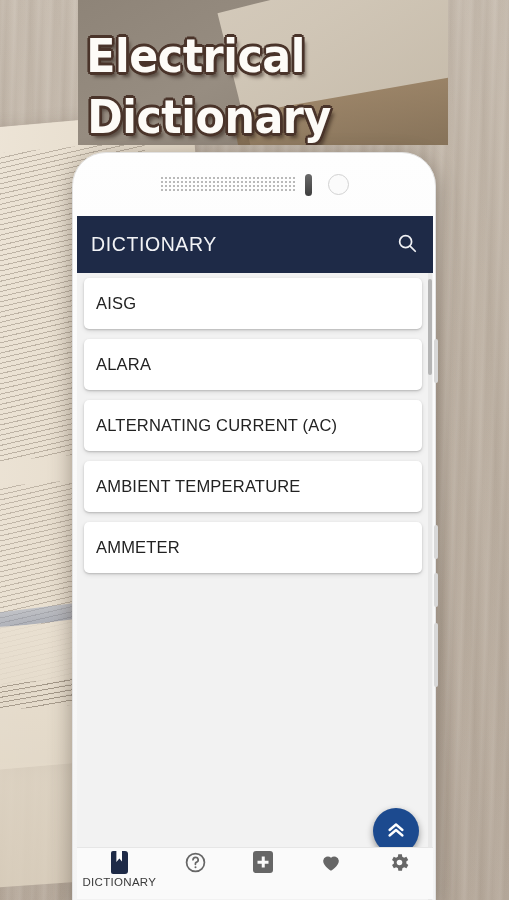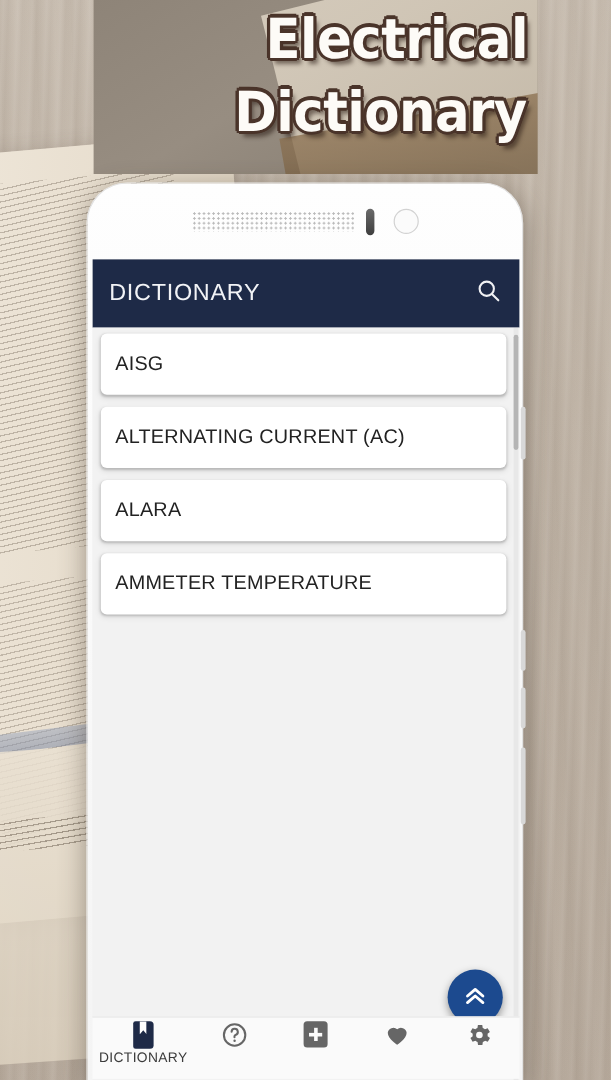--- a/index.html
+++ b/index.html
@@ -132,24 +132,25 @@
     width: 230px; height: 80px;
     transform: rotate(-10deg);
     background: linear-gradient(180deg, #8a6f4f, #6d573c);
     opacity: .75;
   }
   .banner-text-wrap {
     position: absolute;
     inset: 0;
     display: flex;
     flex-direction: column;
-    align-items: flex-end;
+    align-items: flex-start;
     justify-content: flex-start;
     padding-top: 2px;
     z-index: 3;
+    margin-top: 24px;
   }
   .banner-line {
     font-family: "DejaVu Sans", sans-serif;
     font-weight: bold;
     font-size: 46px;
     line-height: 1.32;
     letter-spacing: -0.5px;
     color: #fdfbf7;
     text-shadow:
       -2px -2px 0 #4a342a, 2px -2px 0 #4a342a,
@@ -393,27 +394,30 @@
           </svg>
         </span>
       </div>
 
       <div class="list-area">
 
         <div class="card">
           <span class="card-label">AISG</span>
         </div>
         <div class="card">
+          <span class="card-label">ALARA</span>
+        </div>
+        <div class="card">
           <span class="card-label">ALTERNATING CURRENT (AC)</span>
         </div>
         <div class="card">
-          <span class="card-label">ALARA</span>
+          <span class="card-label">AMBIENT TEMPERATURE</span>
         </div>
         <div class="card">
-          <span class="card-label">AMMETER TEMPERATURE</span>
+          <span class="card-label">AMMETER</span>
         </div>
 
         <div class="scrollbar-track"></div>
         <div class="scrollbar-thumb"></div>
 
         <button class="fab">
           <span>
             <svg width="22" height="22" viewBox="0 0 24 24" fill="none" stroke="#ffffff" stroke-width="2.6" stroke-linecap="round" stroke-linejoin="round">
               <polyline points="5,12 12,6 19,12"></polyline>
               <polyline points="5,18 12,12 19,18"></polyline>

